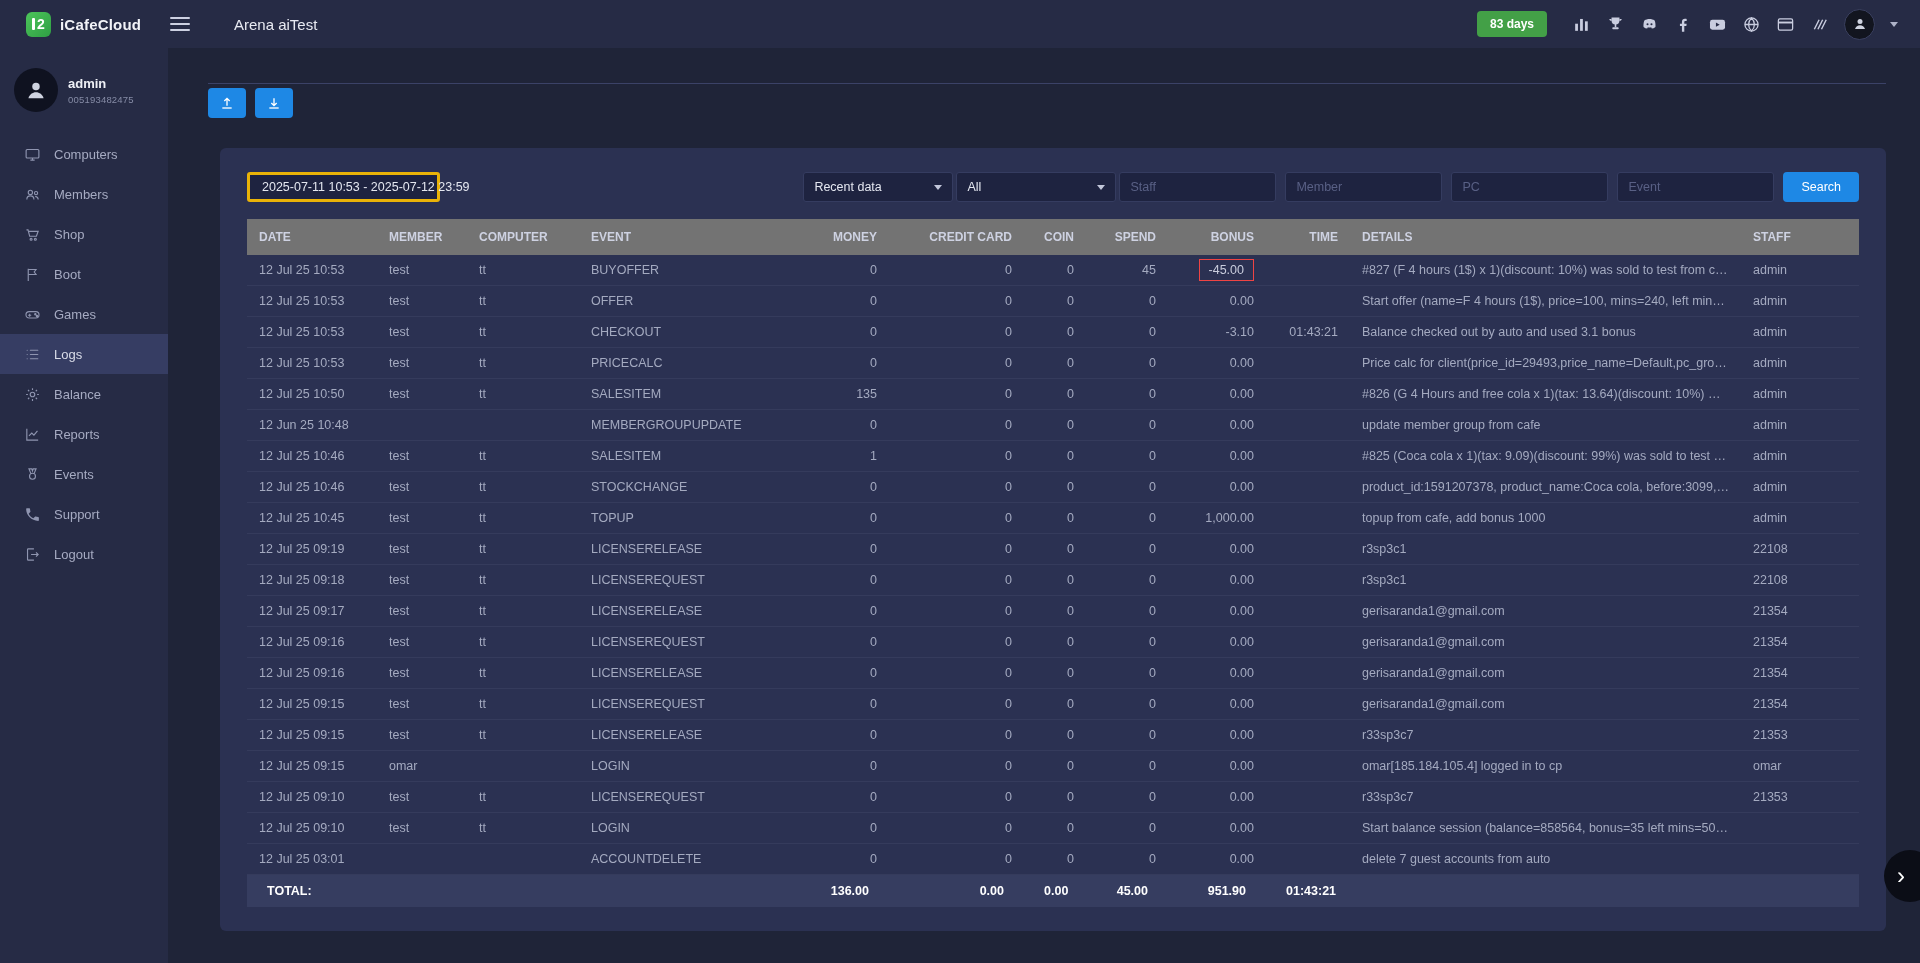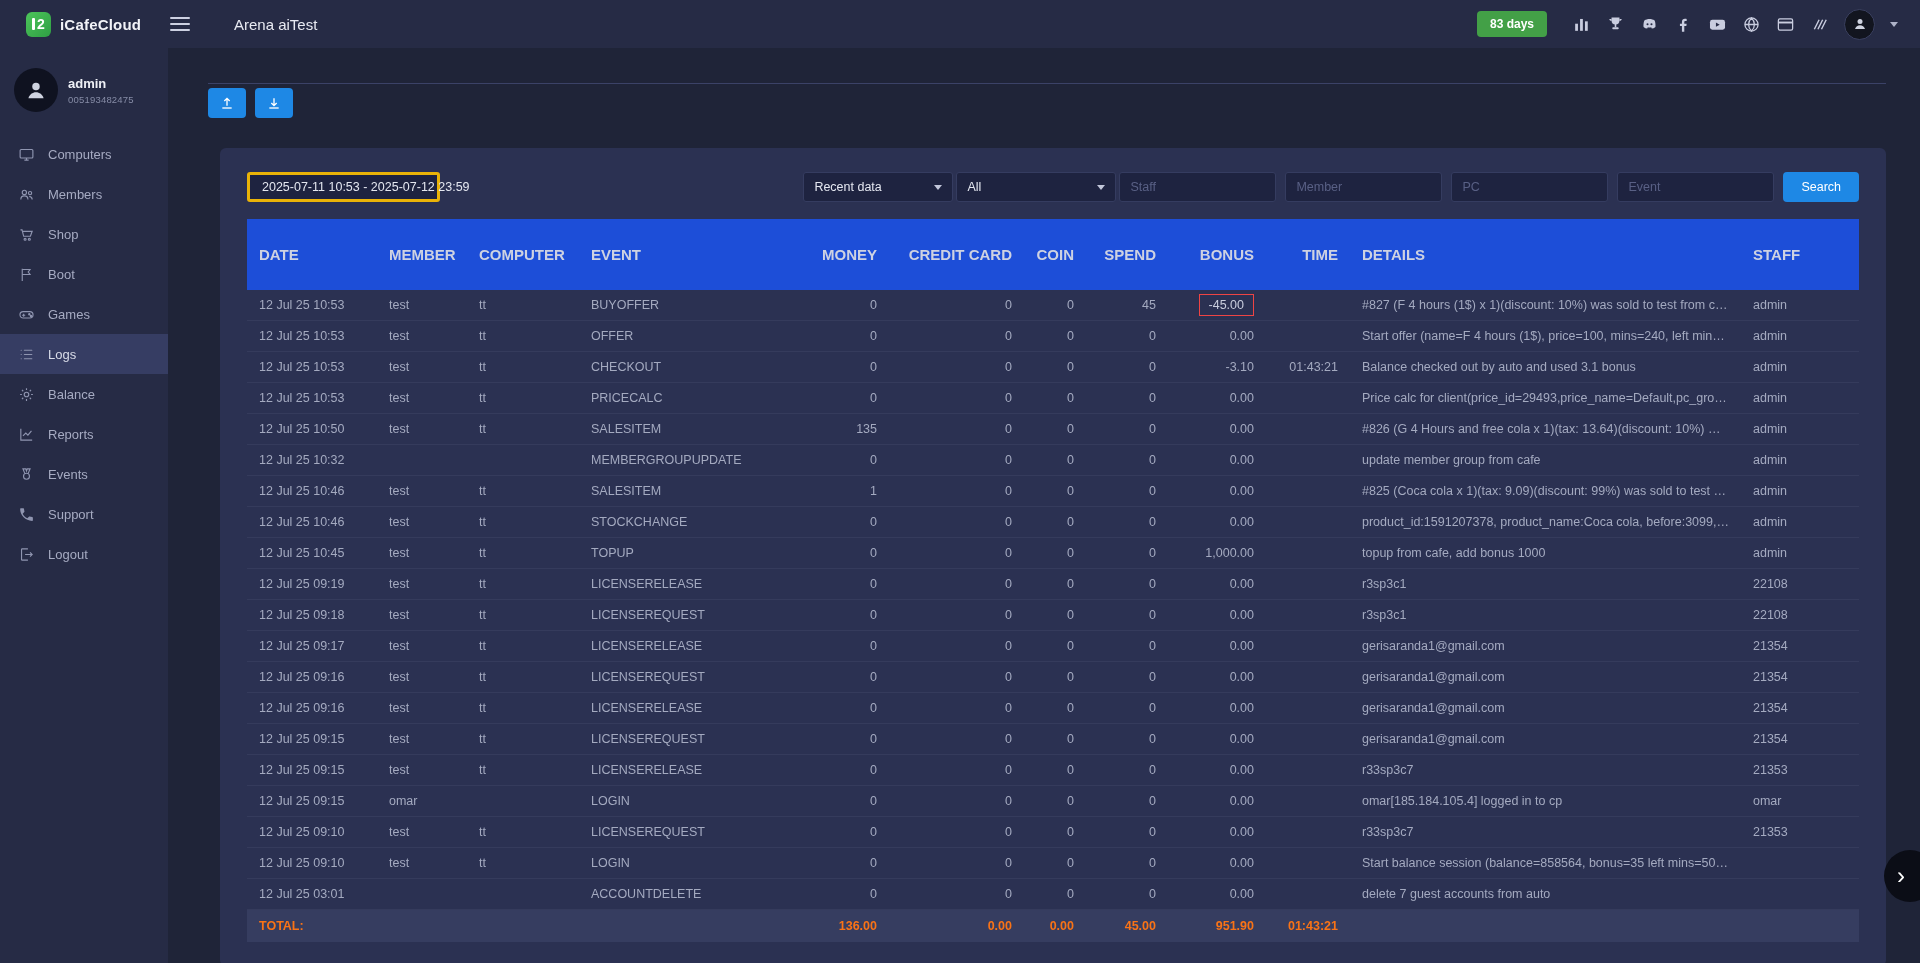--- a/index.html
+++ b/index.html
@@ -23,21 +23,21 @@
   .caret-down { width:0; height:0; border-left:4px solid transparent; border-right:4px solid transparent; border-top:5px solid #aeb3c8; cursor:pointer; }
 
   
   .shell { display:flex; height:915px; }
   .sidebar { width:168px; background:#262b45; flex-shrink:0; display:flex; flex-direction:column; }
   .user { display:flex; align-items:center; gap:10px; padding:20px 6px 18px 14px; }
   .avatar-lg { width:44px; height:44px; border-radius:50%; background:#0f1220; display:flex; align-items:center; justify-content:center; flex-shrink:0; }
   .user-name { font-size:13px; font-weight:bold; color:#eef0f6; }
   .user-id { font-size:9.5px; color:#868ca6; margin-top:3px; letter-spacing:.2px; }
   nav { margin-top:4px; }
-  .nav-item { height:40px; display:flex; align-items:center; gap:13px; padding-left:18px; font-size:13px; color:#a6abc2; cursor:pointer; }
+  .nav-item { height:40px; display:flex; align-items:center; gap:13px; padding-left:24px; font-size:13px; color:#a6abc2; cursor:pointer; }
   .nav-item.active { background:#363d63; color:#d9dce8; }
   .nav-icon { width:17px; height:17px; display:flex; color:#8f95b0; flex-shrink:0; }
   .nav-icon svg { width:100%; height:100%; }
 
   
   .main { flex:1; padding:35px 34px 0 40px; min-width:0; }
   .tabbar { display:flex; align-items:flex-start; justify-content:space-between; border-top:1px solid #3b4267; }
   .tabs { display:flex; }
   .tab { padding:10px 19px; font-size:13px; color:#9ba1b8; border:1px solid #3b4267; border-top:none; border-left:none; cursor:pointer; white-space:nowrap; }
   .tab:first-child { border-left:1px solid #3b4267; }
@@ -55,24 +55,24 @@
   .fselect { height:30px; background:#1e2340; border:1px solid #353c60; border-radius:3px; display:flex; align-items:center; justify-content:space-between; padding:0 10px; font-size:12.5px; color:#e4e7f0; cursor:pointer; margin-right:3px; }
   .sel-caret { width:0; height:0; border-left:4px solid transparent; border-right:4px solid transparent; border-top:5px solid #c2c7da; margin-left:8px; }
   .w-range { width:150px; }
   .w-type { width:160px; }
   .finput { width:157px; height:30px; background:#1e2340; border:1px solid #353c60; border-radius:3px; color:#e4e7f0; font-size:12.5px; padding:0 10px; margin-right:9px; font-family:inherit; outline:none; }
   .finput::placeholder { color:#596085; }
   .search-btn { height:30px; padding:0 18px; background:#1e88e5; color:#fff; border:none; border-radius:4px; font-size:12.5px; cursor:pointer; font-family:inherit; }
 
   
   table { width:100%; border-collapse:collapse; table-layout:fixed; }
-  thead th { background:#1d4ed8; color:#ced2e2; font-size:15px; font-weight:bold; text-align:left; padding:27px 12px; white-space:nowrap; overflow:hidden; }
+  thead th { background:#737373; color:#ced2e2; font-size:12px; font-weight:bold; text-align:left; padding:11px 12px; white-space:nowrap; overflow:hidden; }
   th.num, td.num { text-align:right; }
   tbody td { font-size:12.5px; color:#a4aac0; padding:8px 12px; border-bottom:1px solid #353b5c; white-space:nowrap; overflow:hidden; text-overflow:ellipsis; }
-  tfoot td { background:#363d60; color:#f97316; font-weight:bold; font-size:12.5px; padding:9px 12px; white-space:nowrap; }
+  tfoot td { background:#363d60; color:#ffffff; font-weight:bold; font-size:12.5px; padding:9px 20px; white-space:nowrap; }
   .boxed { display:inline-block; border:1px solid #ef4444; padding:3px 9px; margin:-4px 0; color:#c9cddd; }
 
   
   .fab { position:absolute; right:-16px; top:850px; width:52px; height:52px; border-radius:50%; background:#0b0d16; display:flex; align-items:center; justify-content:center; cursor:pointer; z-index:9; }
   .fab::before { content:"\203A"; color:#fff; font-size:24px; margin-right:18px; }
 </style>
 </head>
 <body>
 
 <header class="topbar">
@@ -405,21 +405,21 @@
               <td class="num">135</td>
               <td class="num">0</td>
               <td class="num">0</td>
               <td class="num">0</td>
               <td class="num">0.00</td>
               <td class="num"></td>
               <td>#826 (G 4 Hours and free cola x 1)(tax: 13.64)(discount: 10%) was sold to test …</td>
               <td>admin</td>
             </tr>
             <tr>
-              <td>12 Jul 25 10:32</td>
+              <td>12 Jun 25 10:48</td>
               <td></td>
               <td></td>
               <td>MEMBERGROUPUPDATE</td>
               <td class="num">0</td>
               <td class="num">0</td>
               <td class="num">0</td>
               <td class="num">0</td>
               <td class="num">0.00</td>
               <td class="num"></td>
               <td>update member group from cafe</td>

